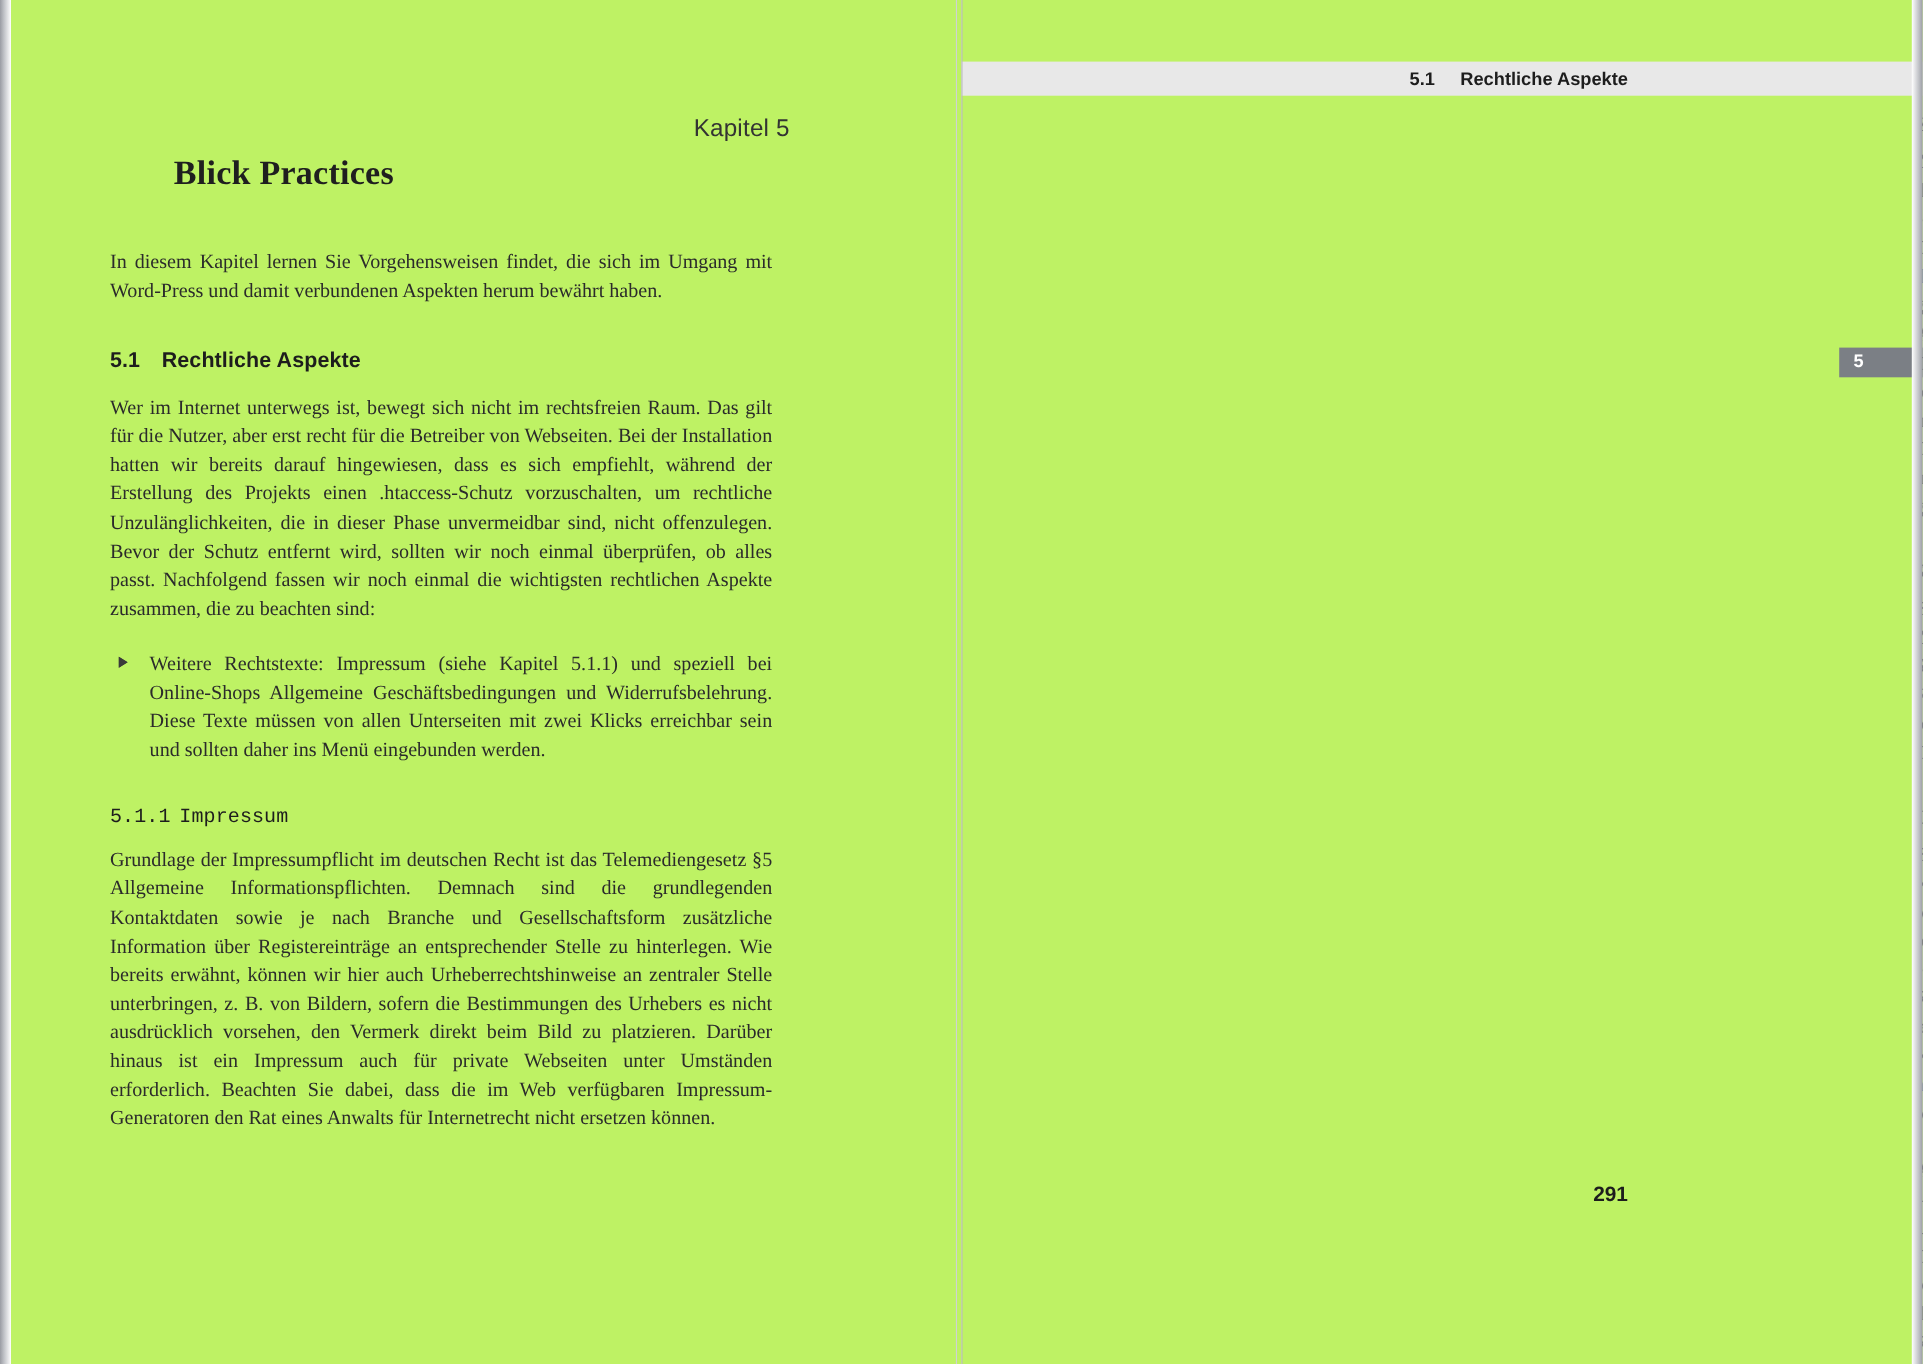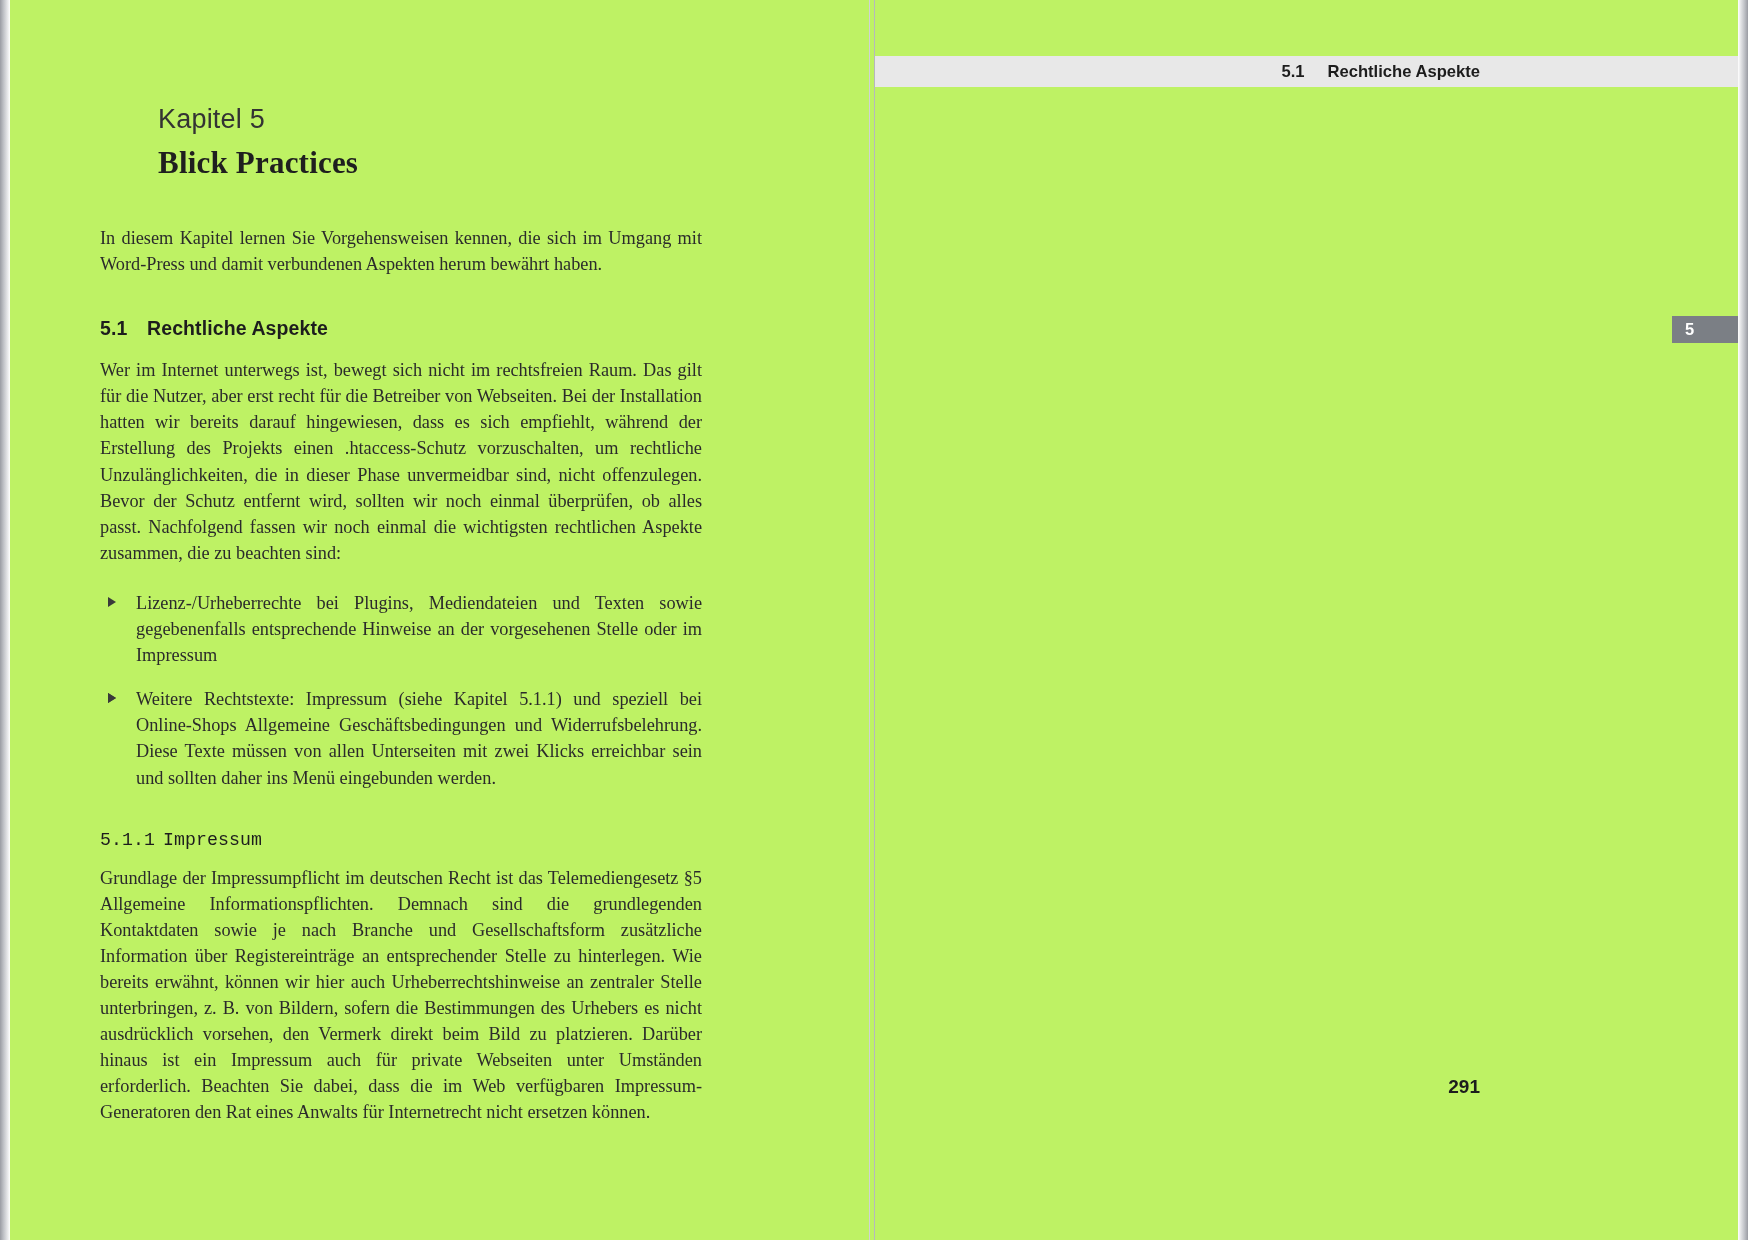--- a/index.html
+++ b/index.html
@@ -69,24 +69,25 @@
 
   
   .chapter-block {
     position: absolute;
     left: 158px;
     top: 103px;
     width: 560px;
   }
   .chapter-kicker {
     font-family: "Liberation Sans", "DejaVu Sans", sans-serif;
-    font-size: 27px;
+    font-size: 22px;
     color: #333333;
     letter-spacing: 0.2px;
     line-height: 1.25;
+    text-align: right;
   }
   .chapter-title {
     font-family: "Liberation Serif", "DejaVu Serif", serif;
     font-size: 31px;
     font-weight: bold;
     color: #1f1f1f;
     margin-top: 8px;
     letter-spacing: 0.2px;
   }
 
@@ -236,33 +237,29 @@
 
   <div class="page page-left">
 
     <div class="chapter-block">
       <div class="chapter-kicker">Kapitel 5</div>
       <div class="chapter-title">Blick Practices</div>
     </div>
 
     <div class="colL">
 
-      <p class="body">In diesem Kapitel lernen Sie Vorgehensweisen kennen, die sich im Umgang mit Word-Press und damit verbundenen Aspekten herum bewährt haben.</p>
+      <p class="body">In diesem Kapitel lernen Sie Vorgehensweisen findet, die sich im Umgang mit Word-Press und damit verbundenen Aspekten herum bewährt haben.</p>
 
       <div class="h2">
         <span class="num">5.1</span><span>Rechtliche Aspekte</span>
       </div>
 
       <p class="body">Wer im Internet unterwegs ist, bewegt sich nicht im rechtsfreien Raum. Das gilt für die Nutzer, aber erst recht für die Betreiber von Webseiten. Bei der Installation hatten wir bereits darauf hingewiesen, dass es sich empfiehlt, während der Erstellung des Projekts einen .htaccess-Schutz vorzuschalten, um rechtliche Unzulänglichkeiten, die in dieser Phase unvermeidbar sind, nicht offenzulegen. Bevor der Schutz entfernt wird, sollten wir noch einmal überprüfen, ob alles passt. Nachfolgend fassen wir noch einmal die wichtigsten rechtlichen Aspekte zusammen, die zu beachten sind:</p>
 
       <ul class="bullets">
-        <li>
-          <span class="tri"></span>
-          <span>Lizenz-/Urheberrechte bei Plugins, Mediendateien und Texten sowie gegebenenfalls entsprechende Hinweise an der vorgesehenen Stelle oder im Impressum</span>
-        </li>
         <li>
           <span class="tri"></span>
         </li>
         <li>
           <span class="tri"></span>
           <span>Weitere Rechtstexte: Impressum (siehe Kapitel 5.1.1) und speziell bei Online-Shops Allgemeine Geschäftsbedingungen und Widerrufsbelehrung. Diese Texte müssen von allen Unterseiten mit zwei Klicks erreichbar sein und sollten daher ins Menü eingebunden werden.</span>
         </li>
       </ul>
 
       <div class="h3">

